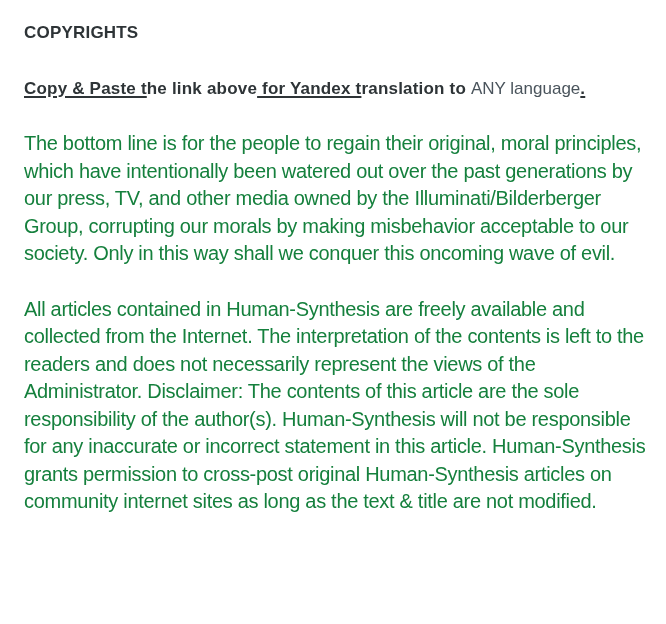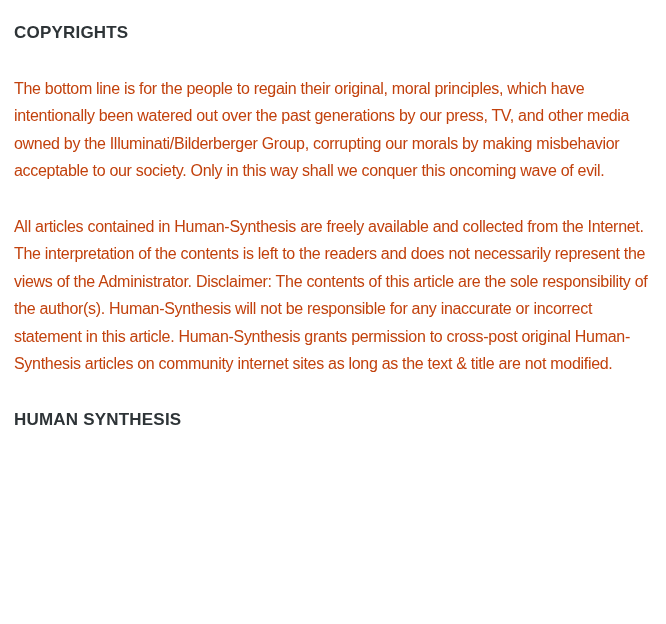--- a/index.html
+++ b/index.html
@@ -4,50 +4,50 @@
 <style>
   html, body { margin: 0; padding: 0; }
   body {
     width: 666px;
     height: 624px;
     overflow: hidden;
     background: #ffffff;
     font-family: "Liberation Sans", "DejaVu Sans", sans-serif;
   }
   .page { padding: 19px 14px 0 14px; }
-  .page > * { margin: 0 0 28px 0; }
+  .page > * { margin: 0 0 28px 10px; }
   .h {
     font-size: 17px;
     font-weight: 700;
     color: #2e3437;
     line-height: 27.5px;
     letter-spacing: 0.2px;
   }
   .u {
     text-decoration: underline;
     text-decoration-thickness: 2px;
     text-underline-offset: 2px;
   }
   .link { color: inherit; cursor: pointer; }
   .note .plain { font-weight: 400; color: #4a545c; letter-spacing: 0; }
   .body {
-    font-size: 16px;
+    font-size: 20px;
     line-height: 27.5px;
-    color: #c2410c;
+    color: #15803d;
     letter-spacing: -0.3px;
   }
 </style>
 </head>
 <body>
 
 <main class="page">
 
   <h2 class="h">COPYRIGHTS</h2>
 
+  <p class="h note"><span class="u">Copy &amp; Paste t</span><span>he link above</span><span class="u"> for Yandex t</span><span>ranslation to </span><span class="plain">ANY language</span><span class="u">.</span></p>
 
 
   <p class="body">The bottom line is for the people to regain their original, moral principles, which have intentionally been watered out over the past generations by our press, TV, and other media owned by the Illuminati/Bilderberger Group, corrupting our morals by making misbehavior acceptable to our society. Only in this way shall we conquer this oncoming wave of evil.</p>
 
   <p class="body">All articles contained in Human-Synthesis are freely available and collected from the Internet. The interpretation of the contents is left to the readers and does not necessarily represent the views of the Administrator. Disclaimer: The contents of this article are the sole responsibility of the author(s). Human-Synthesis will not be responsible for any inaccurate or incorrect statement in this article. Human-Synthesis grants permission to cross-post original Human-Synthesis articles on community internet sites as long as the text &amp; title are not modified.</p>
 
-  <h2 class="h">HUMAN SYNTHESIS</h2>
 
 </main>
 
 </body></html>

